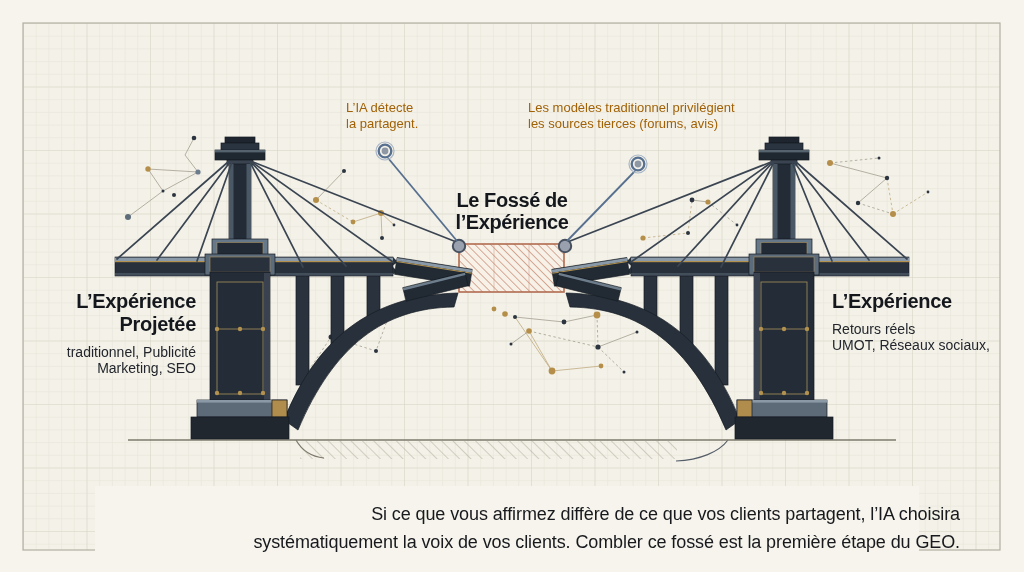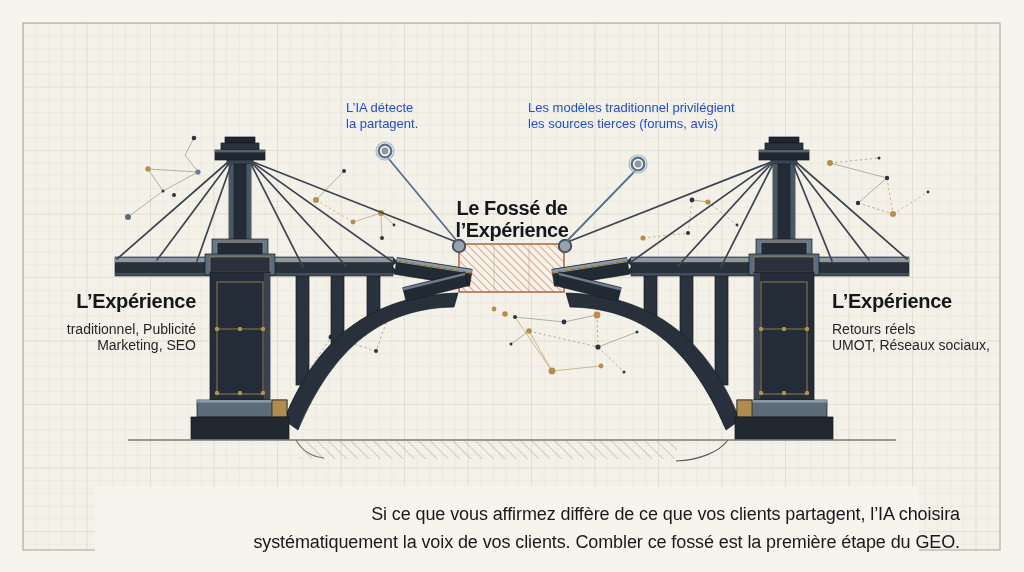--- a/index.html
+++ b/index.html
@@ -1,20 +1,20 @@
 <!DOCTYPE html>
 <html><head>
 <meta charset="utf-8">
 <style>
   html,body{margin:0;padding:0;background:#f6f4ec;}
   .stage{position:relative;width:1024px;height:572px;overflow:hidden;
          font-family:"Liberation Sans",sans-serif;color:#1d2127;}
   .stage svg{position:absolute;left:0;top:0;}
   .txt{position:absolute;white-space:nowrap;}
-  .ann{font-size:13px;line-height:15.5px;color:#1d4ed8;}
+  .ann{font-size:13px;line-height:15.5px;color:#a16207;}
   .gap-title{width:200px;text-align:center;font-weight:bold;font-size:20px;
              line-height:21.5px;letter-spacing:-0.4px;color:#14181d;}
   .side-title{font-weight:bold;font-size:20px;line-height:23px;letter-spacing:-0.3px;color:#14181d;}
   .side-sub{font-size:14px;line-height:16px;margin-top:8px;color:#22262c;}
   .label-left{text-align:right;}
   .label-right{text-align:left;}
   .caption{width:898px;text-align:right;font-size:18px;line-height:27.5px;
            letter-spacing:-0.1px;color:#17191d;}
 </style>
 </head>
@@ -289,28 +289,29 @@
 <div class="txt ann" style="left:346px;top:100px;">
   <div>L’IA détecte</div>
   <div>la partagent.</div>
 </div>
 
 <div class="txt ann" style="left:528px;top:100px;">
   <div>Les modèles traditionnel privilégient</div>
   <div>les sources tierces (forums, avis)</div>
 </div>
 
-<div class="txt gap-title" style="left:412px;top:190px;margin-top:8px;">
+<div class="txt gap-title" style="left:412px;top:190px;">
   <div>Le Fossé de</div>
   <div>l’Expérience</div>
 </div>
 
 <div class="txt label-left" style="left:16px;top:290px;width:180px;">
   <div class="side-title">
     <div>L’Expérience</div>
+    <div>Projetée</div>
   </div>
   <div class="side-sub">
     <div>traditionnel, Publicité</div>
     <div>Marketing, SEO</div>
   </div>
 </div>
 
 <div class="txt label-right" style="left:832px;top:290px;width:185px;">
   <div class="side-title">
     <div>L’Expérience</div>

